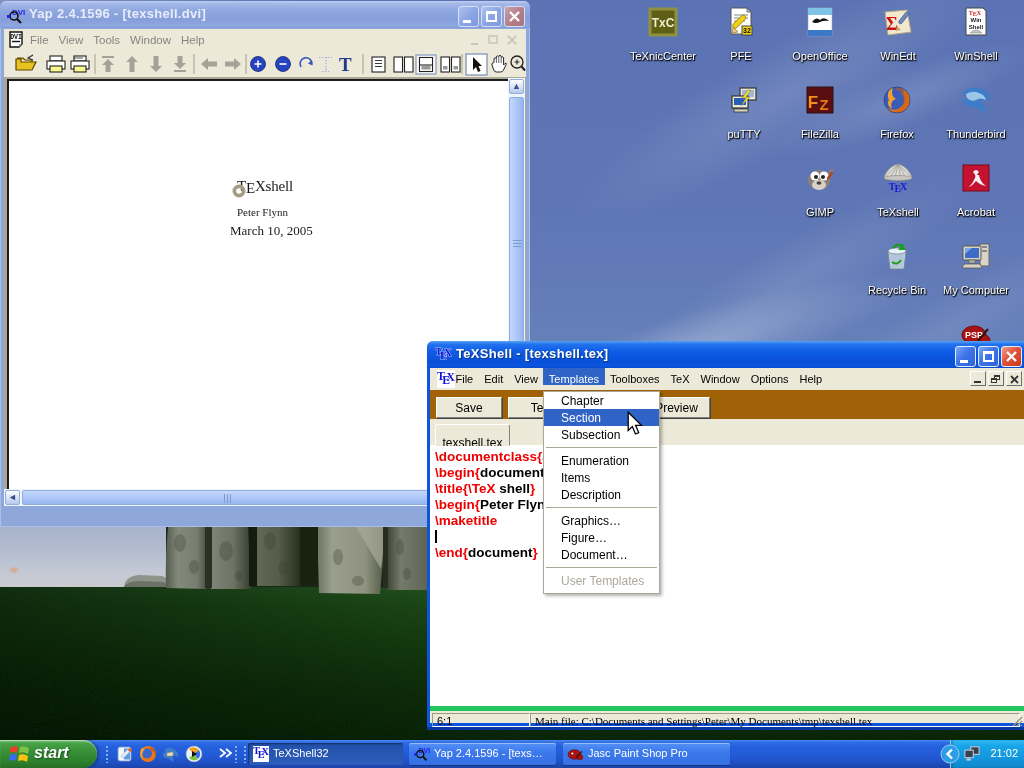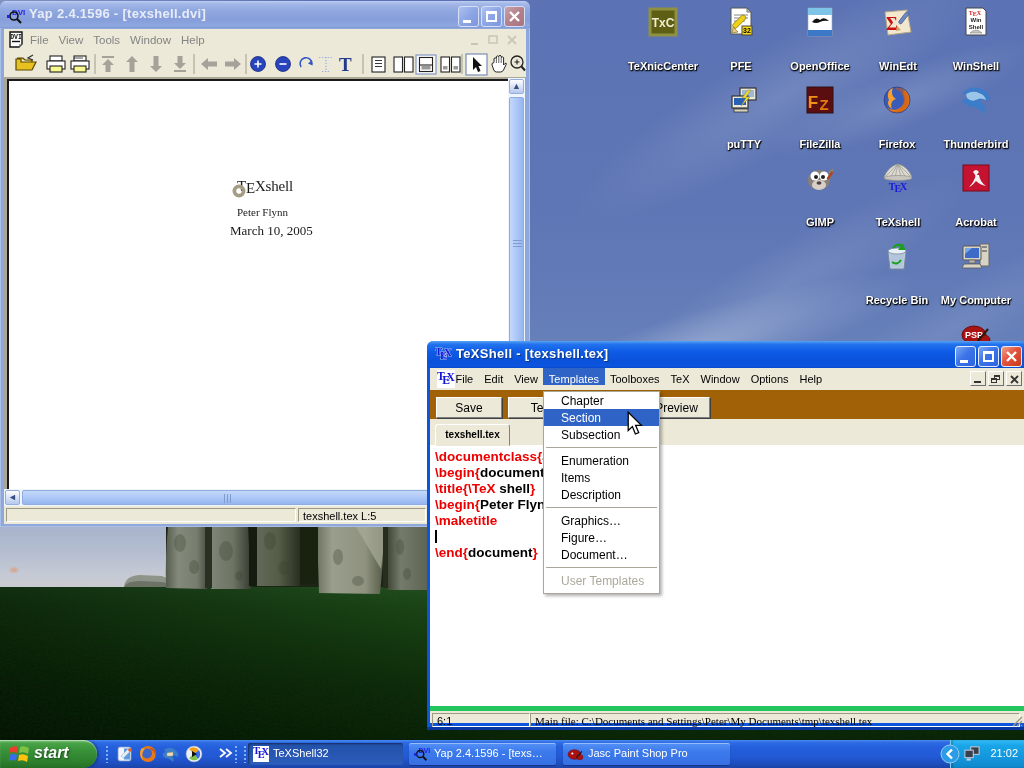--- a/index.html
+++ b/index.html
@@ -28,21 +28,21 @@
 #grass { position:absolute; left:0; top:587px; width:1024px; height:153px;
   background:linear-gradient(180deg,#2E5D2B 0%,#25501F 12%,#1C4016 35%,#132D0E 65%,#0C1F09 100%); }
 #grassdark { position:absolute; left:0; top:587px; width:1024px; height:153px;
   background:linear-gradient(100deg, rgba(0,0,0,0.55) 0%, rgba(0,0,0,0.25) 30%, rgba(0,0,0,0) 55%); }
 #palesky { position:absolute; left:0; top:527px; width:430px; height:62px;
   background:linear-gradient(180deg,#A8B4CC 0%,#B4BDD0 40%,#C4C9D4 75%,#CBCBD0 100%); }
 
 
 .dicon { position:absolute; width:76px; text-align:center; }
 .dicon .ic { width:32px; height:32px; margin:0 auto; }
-.dicon .lbl { margin-top:18px; font-size:11px; color:#fff; text-shadow:1px 1px 1px #000, 0 1px 2px #000; line-height:12px;font-weight:bold; }
+.dicon .lbl { margin-top:8px; font-size:11px; color:#fff; text-shadow:1px 1px 1px #000, 0 1px 2px #000; line-height:12px; }
 
 
 .xpwin { position:absolute; border-radius:7px 7px 0 0; }
 .titlebar { position:relative; height:27px; border-radius:6px 6px 0 0; overflow:hidden; }
 .titletext { position:absolute; left:29px; top:5px; font-size:13px; font-weight:bold; letter-spacing:0.3px; }
 .winbtns { position:absolute; right:5px; top:5px; display:flex; gap:2px; }
 .wbtn { width:21px; height:21px; border-radius:3px; border:1px solid rgba(255,255,255,0.75); position:relative; }
 
 
 #yap { left:0; top:1px; width:530px; height:526px; background:#8FA8DC;
@@ -72,21 +72,21 @@
 #texshell { left:427px; top:341px; width:600px; height:389px; background:#0C55DC; box-shadow:inset 0 -3px 0 rgba(10,30,110,0.55); }
 #texshell .titlebar { background:linear-gradient(180deg,#58A2F4 0%,#2273EE 12%,#0E5BE6 40%,#0A51DA 75%,#0C55DE 92%,#0A4ACC 100%); }
 #texshell .titletext { color:#fff; text-shadow:1px 1px 1px #0a3580; }
 #texshell .wbtn { background:linear-gradient(135deg,#7AA8F4 0%,#3D74E8 45%,#2E63DE 100%); border-color:#E4EBFA; }
 #texshell .wbtn.close { background:linear-gradient(135deg,#F0A088 0%,#E2533E 45%,#C93A18 100%); }
 #tsmenu { position:absolute; left:3px; top:27px; width:594px; height:22px; background:#ECE9D8; color:#000; font-size:11px; }
 #tsmenu .mi { display:inline-block; padding:5px 5.5px 0 5.5px; height:17px; }
 #tstools { position:absolute; left:3px; top:49px; width:694px; height:29px; background:#a16207; }
 .cbtn { position:absolute; top:7px; height:21px; background:#ECE9D8; border:1px solid; border-color:#FFFFFF #808080 #808080 #FFFFFF; box-shadow:1px 1px 0 #404040; font-size:12px; text-align:center; padding-top:3px; }
 #tstabs { position:absolute; left:3px; top:78px; width:594px; height:27px; background:#ECE9D8; border-bottom:1px solid #fff; }
-#tstab { position:absolute; left:5px; top:5px; width:75px; height:22px; background:#ECE9D8; border:1px solid; border-color:#FFFFFF #808080 transparent #FFFFFF; border-radius:3px 3px 0 0; font-weight:bold; font-size:10px; text-align:center; padding-top:4px; }
+#tstab { position:absolute; left:5px; top:5px; width:75px; height:22px; background:#ECE9D8; border:1px solid; border-color:#FFFFFF #808080 transparent #FFFFFF; border-radius:3px 3px 0 0; font-weight:normal; font-size:12px; text-align:center; padding-top:11px; }
 #tsedit { position:absolute; left:3px; top:105px; width:594px; height:260px; background:#fff; font-weight:bold; font-size:13.5px; line-height:16px; padding:3px 0 0 5px; white-space:pre; }
 #tsedit .r { color:#EE0000; }
 #tsstatus { position:absolute; left:3px; top:365px; width:594px; height:17px; background:#ECE9D8; font-size:11px; border-top:5px solid #22c55e; }
 
 
 #menu { position:absolute; left:543px; top:391px; width:117px; height:203px; background:#FFFFFF; border:1px solid #ACA899; box-shadow:2px 2px 3px rgba(0,0,0,0.3); font-size:12px; z-index:50; }
 #menu .it { height:17px; padding:2px 0 0 17px; color:#000; }
 #menu .sel { background:#2F63C6; color:#fff; }
 #menu .sep { height:9px; position:relative; }
 #menu .sep:after { content:""; position:absolute; left:2px; right:2px; top:4px; border-top:1px solid #ACA899; }
@@ -493,24 +493,20 @@
     <div class="sbthumb sbthumbh" style="left:18px;top:1px;width:408px;height:15px;">
       <svg class="abs" style="left:200px;top:3px;" width="9" height="9" viewBox="0 0 9 9">
           <g stroke="#7E9CCF" stroke-width="1">
             <line x1="1.5" y1="0" x2="1.5" y2="9"></line>
             <line x1="4.5" y1="0" x2="4.5" y2="9"></line>
             <line x1="7.5" y1="0" x2="7.5" y2="9"></line>
           </g>
         </svg>
     </div>
   </div>
-  <div id="yapstatus">
-    <div class="sunkpan" style="left:2px; width:290px;"></div>
-    <div class="sunkpan" style="left:294px; width:128px;">texshell.tex L:5</div>
-  </div>
 </div>
 
 <div id="texshell" class="xpwin">
   <div class="titlebar">
     <svg class="abs" style="left:8px;top:5px;" width="17" height="17" viewBox="0 0 17 17">
         <g font-family="Liberation Serif" font-weight="bold" font-size="11" fill="#1414D8" stroke="#fff" stroke-width="0.5" paint-order="stroke">
           <text x="0" y="9">T</text>
           <text x="5" y="13">E</text>
           <text x="9" y="10">X</text>
         </g>

